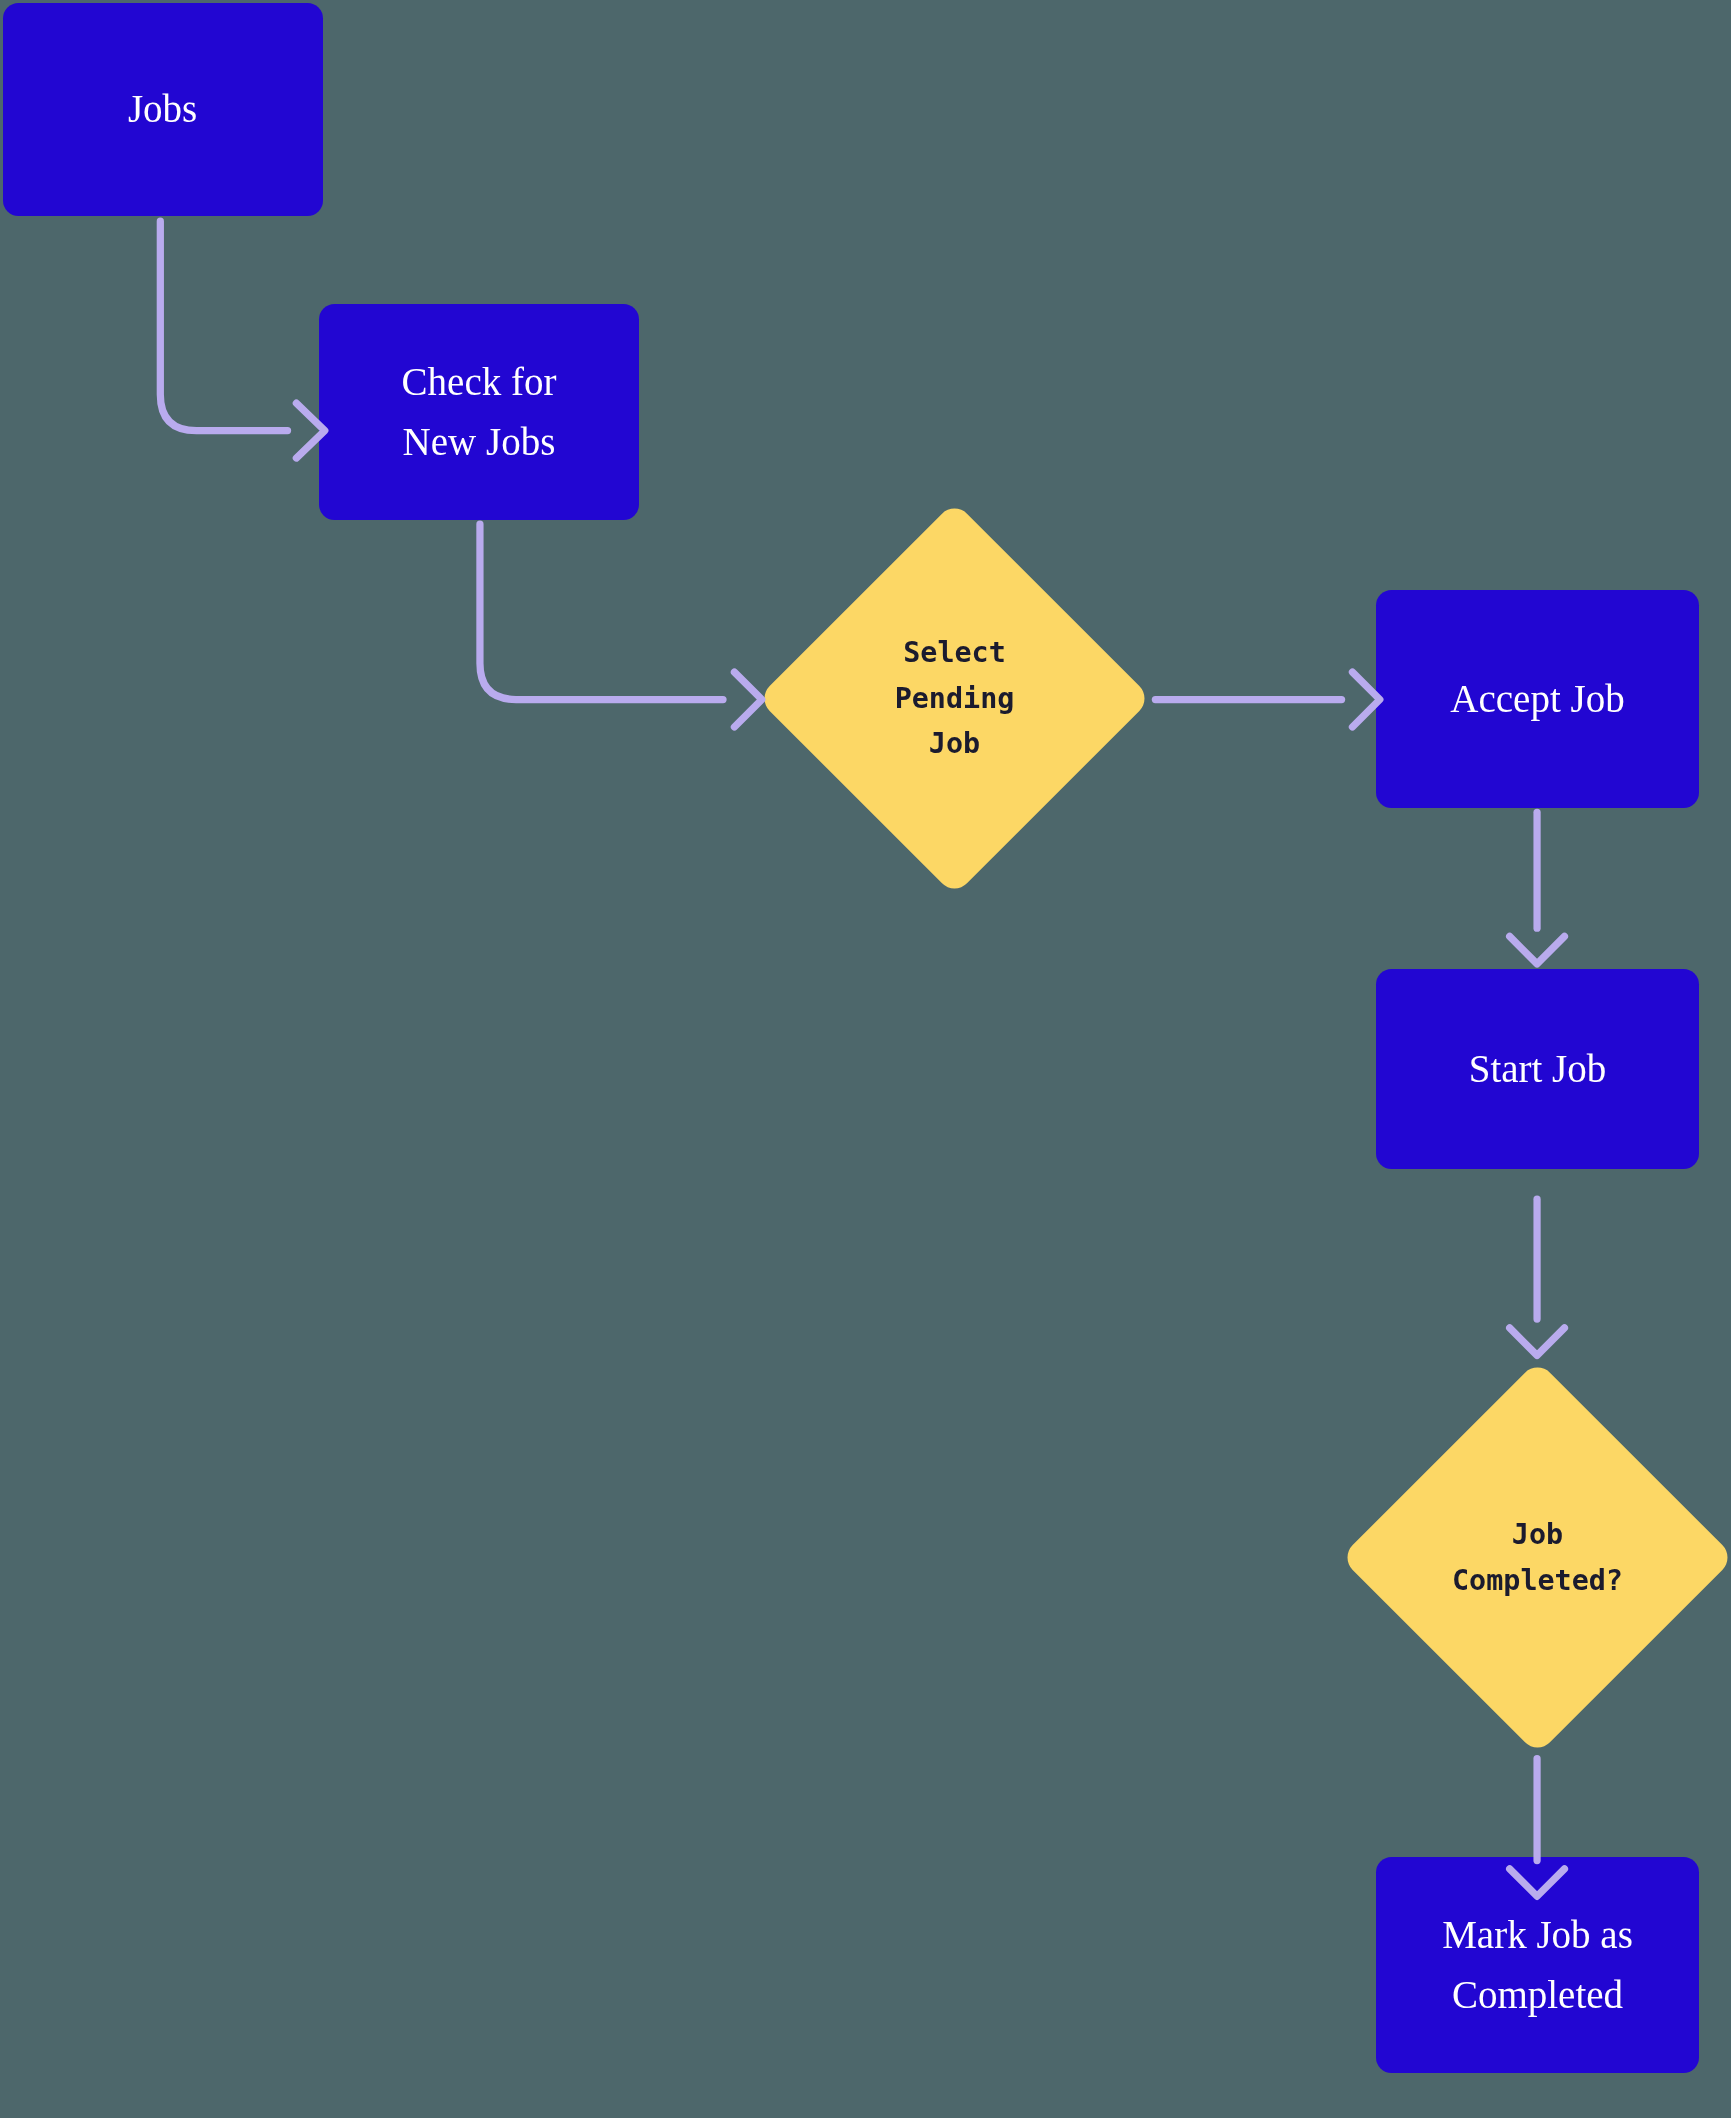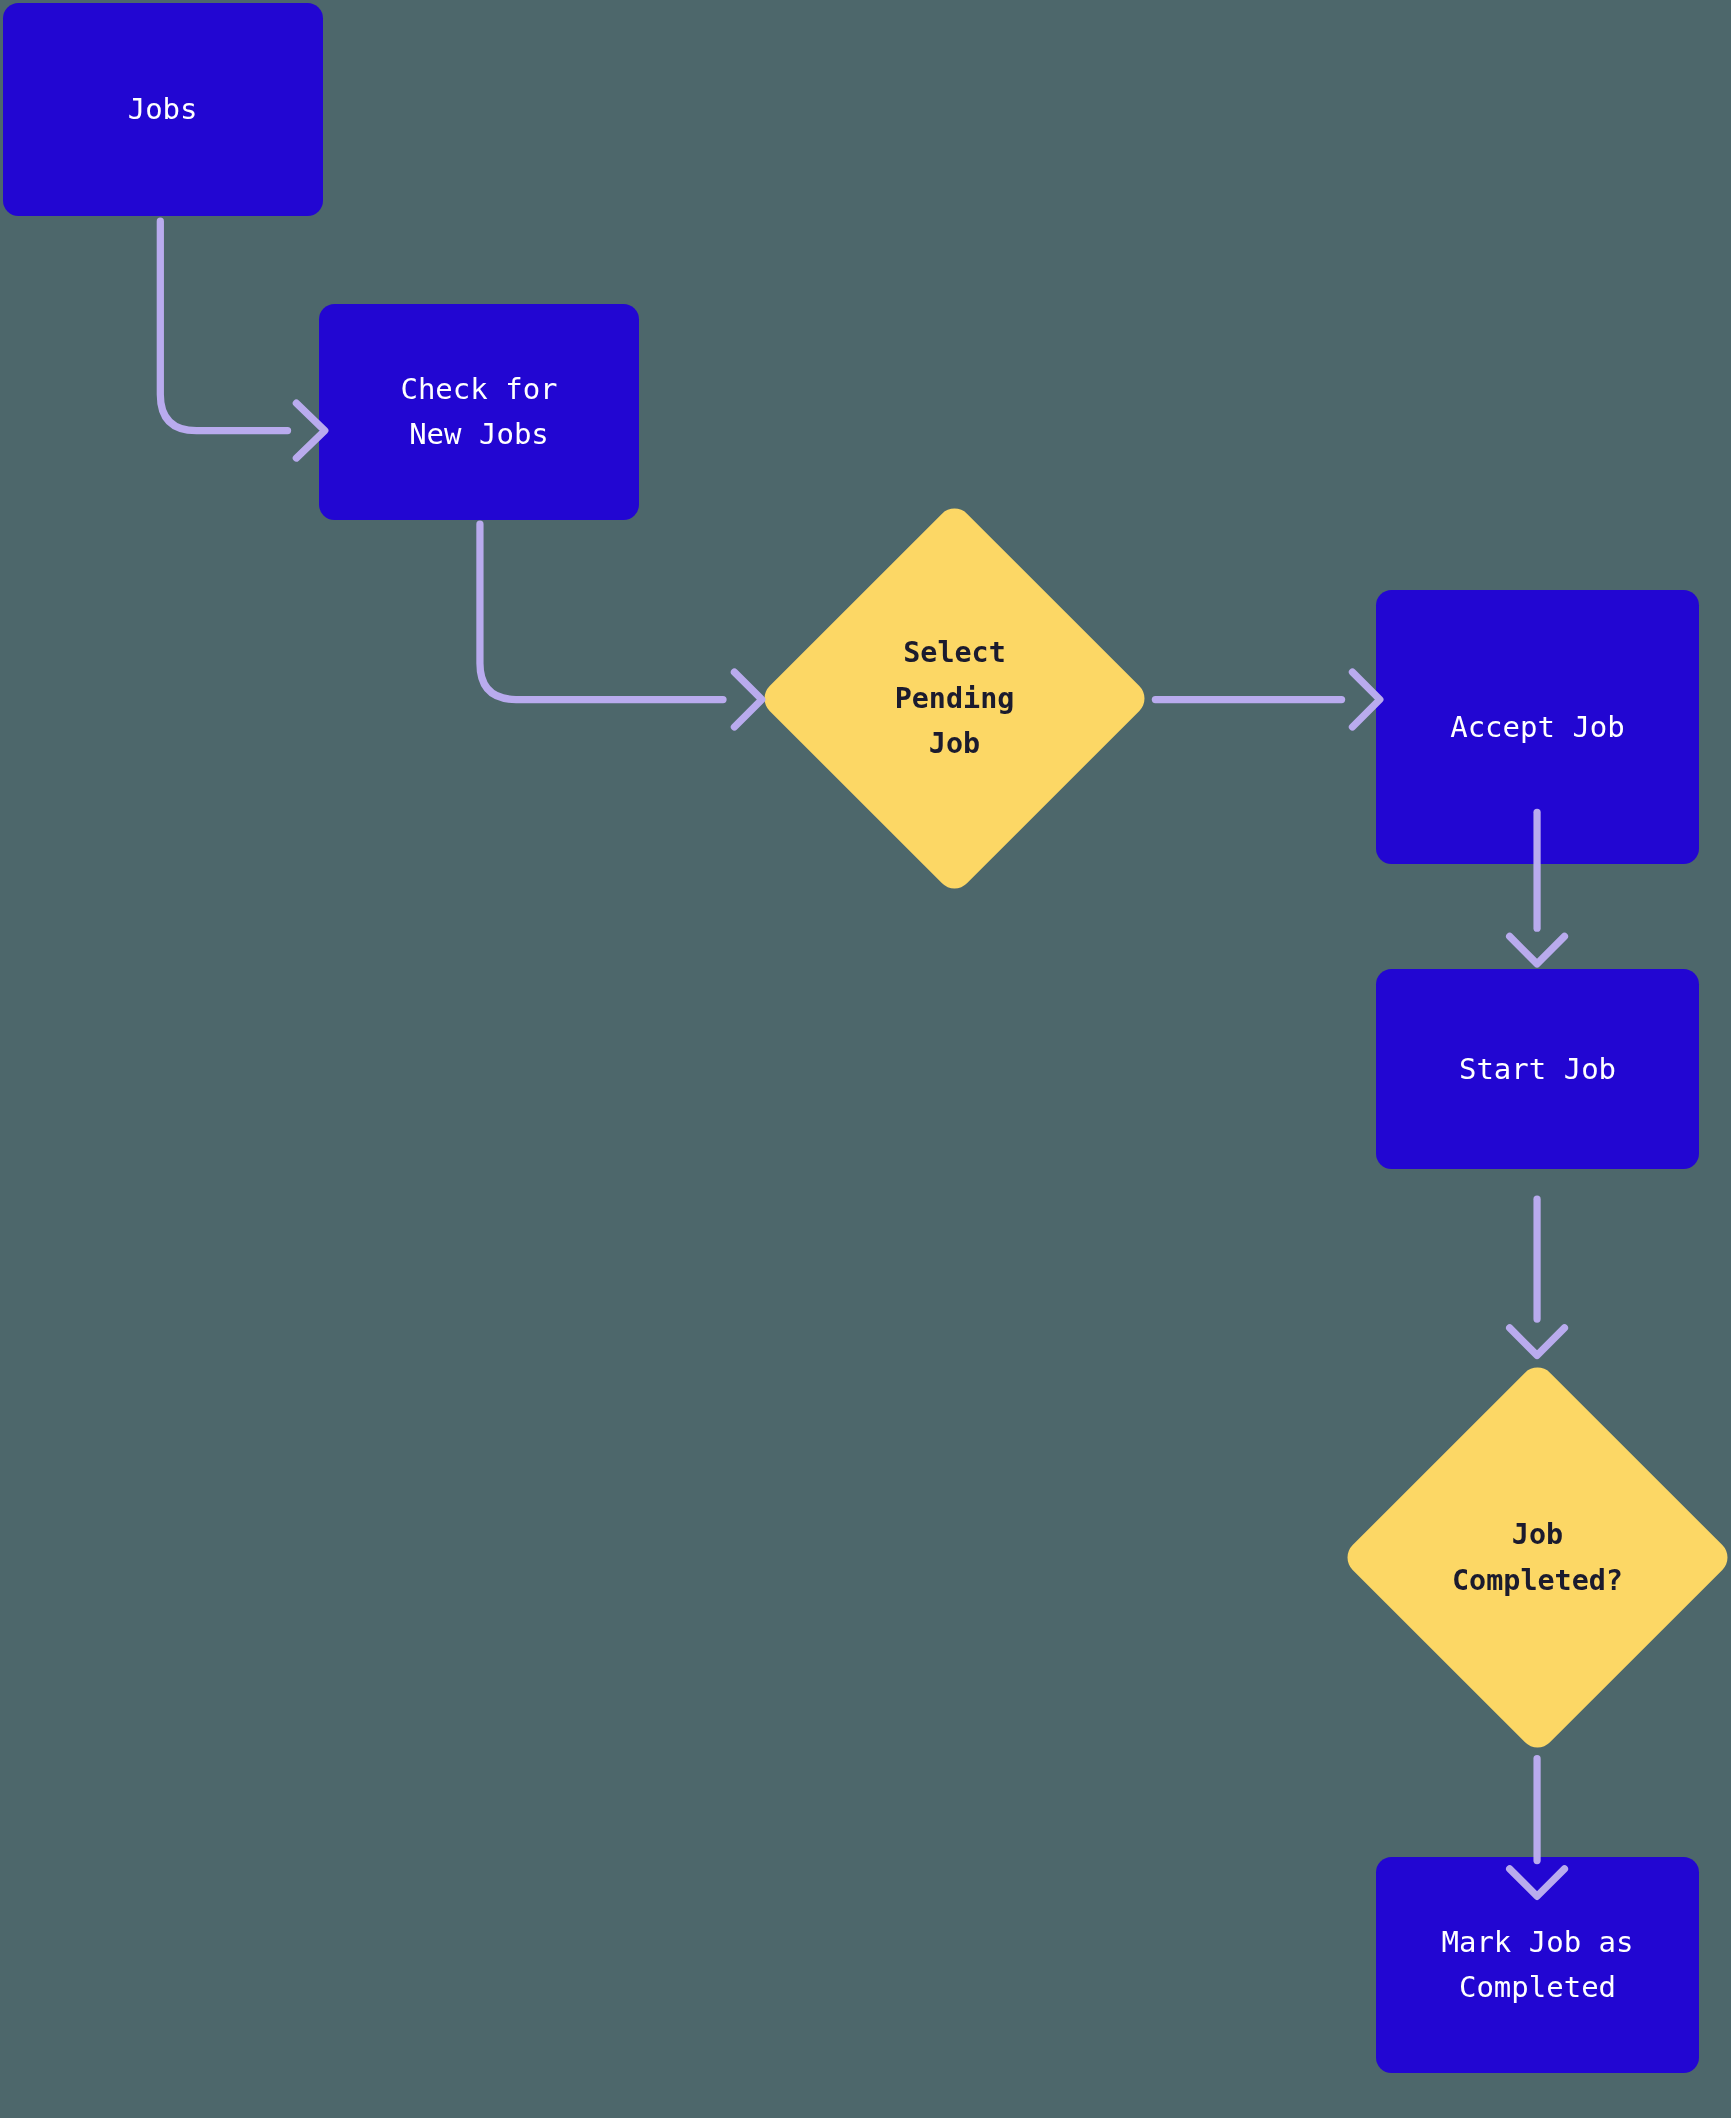--- a/index.html
+++ b/index.html
@@ -40,22 +40,23 @@
     display: flex;
     align-items: center;
     justify-content: center;
     text-align: center;
     z-index: 2;
   }
   .node.process {
     background: var(--process-fill);
     border-radius: 15.5px;
     color: var(--process-text);
-    font-size: 29px;
+    font-size: 39px;
     line-height: 1.55;
+    font-family: Liberation Serif, serif;
   }
   .node.decision {
     background: var(--decision-fill);
     border-radius: 17.6px;
     transform: rotate(45deg);
   }
   .decision-inner {
     width: 100%;
     height: 100%;
     display: flex;
@@ -66,21 +67,21 @@
     color: var(--decision-text);
     font-size: 28.4px;
     line-height: 1.6;
     font-weight: bold;
   }
   .nlabel { white-space: pre-line; display: block; }
   
   #node-jobs        { left: 2.6px;    top: 3.1px;    width: 320px; height: 213px; }
   #node-check       { left: 319px;  top: 304px;  width: 320px; height: 216px; }
   #node-select      { left: 815px; top: 559px; width: 279px; height: 279px; }
-  #node-accept      { left: 1376px; top: 590px; width: 323px; height: 274px; text-align: right; }
+  #node-accept      { left: 1376px; top: 590px; width: 323px; height: 218px; text-align: right; }
   #node-start       { left: 1376px; top: 969px; width: 323px; height: 200px; }
   #node-completed   { left: 1398px; top: 1418px; width: 279px; height: 279px; }
   #node-mark        { left: 1376px; top: 1857px; width: 323px; height: 216px; }
 </style>
 </head>
 <body>
 
 <main class="canvas">
 
   <svg class="edges-layer" viewBox="0 0 3347 4096" xmlns="http://www.w3.org/2000/svg" aria-hidden="true">

